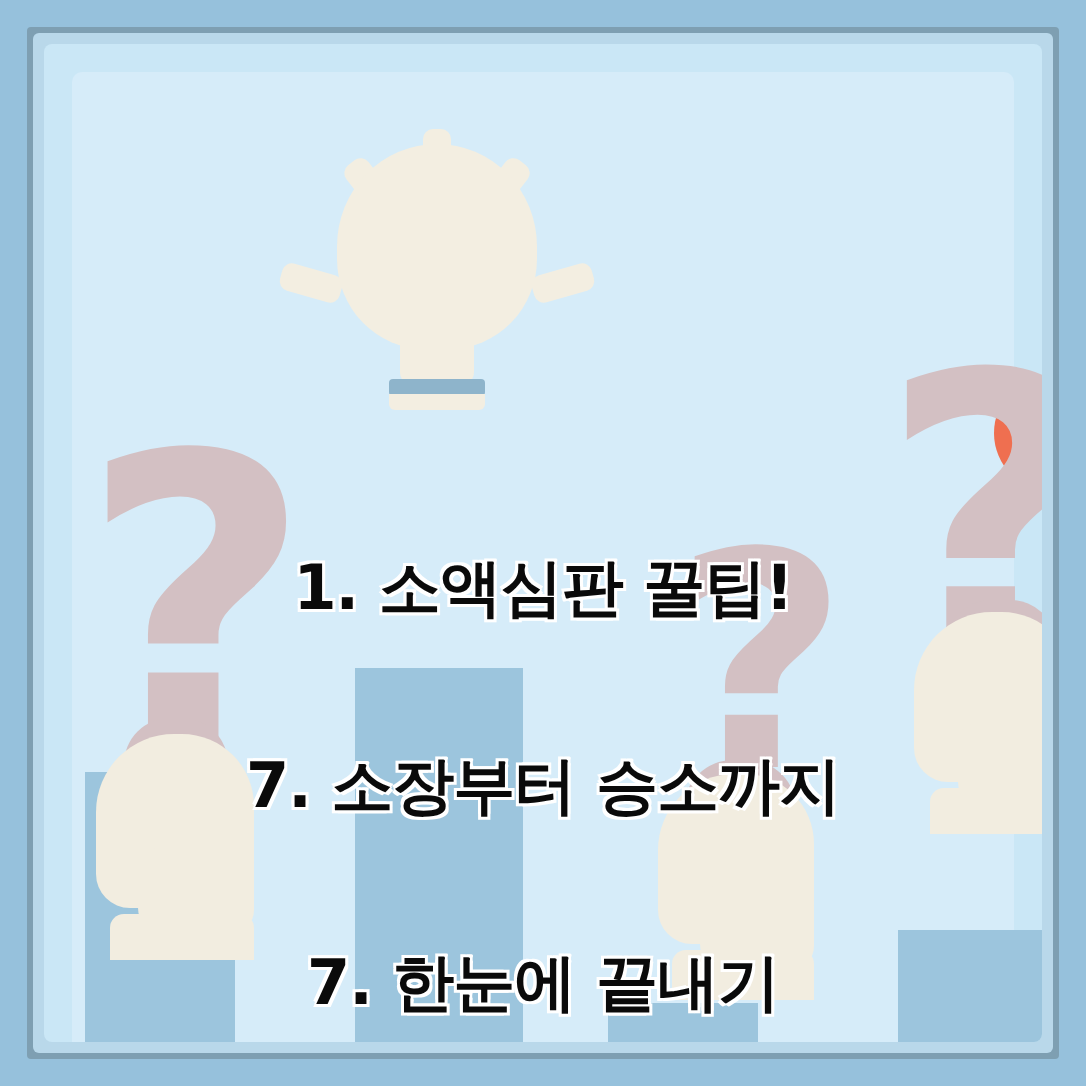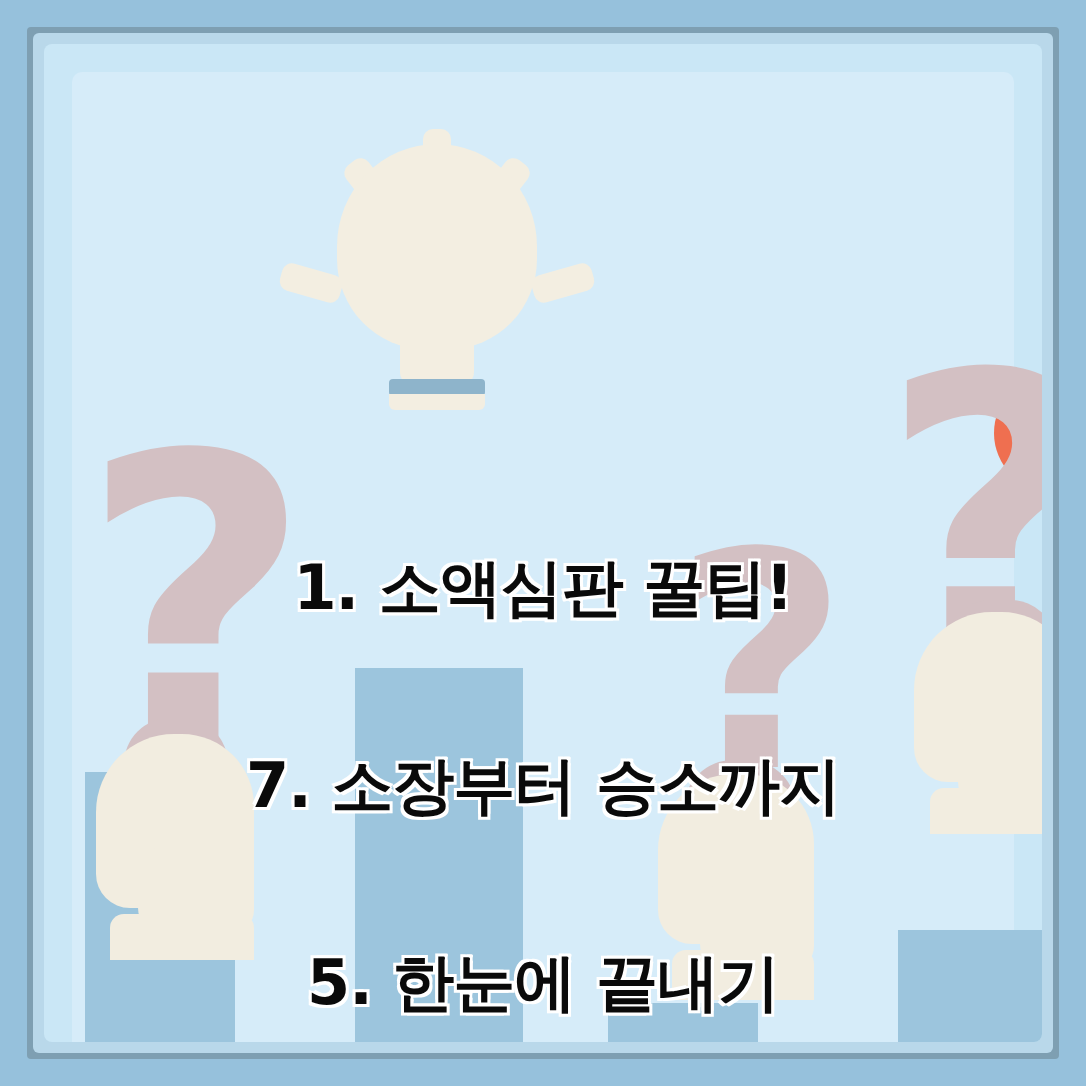--- a/index.html
+++ b/index.html
@@ -146,18 +146,18 @@
       <div class="head" style="left:856px;top:556px;width:200px;height:260px;">
         <div class="brain" style="left:46px;top:0px;width:110px;height:62px;border-radius:54px 54px 20px 20px;"></div>
         <div class="skull" style="left:14px;top:12px;width:160px;height:170px;border-radius:78px 72px 40px 34px;"></div>
         <div class="skull" style="left:58px;top:124px;width:116px;height:84px;border-radius:18px 20px 24px 26px;"></div>
         <div class="neck" style="left:30px;top:188px;width:146px;height:46px;border-radius:14px 14px 0 0;"></div>
       </div>
 
       <div class="headline" style="top:380px;">
         <span class="hl-line">1. 소액심판 꿀팁!</span>
         <span class="hl-line">7. 소장부터 승소까지</span>
-        <span class="hl-line">5. 한눈에 끝내기</span>
+        <span class="hl-line">7. 한눈에 끝내기</span>
       </div>
 
     </div>
   </div>
 </div>
 
 </body></html>

